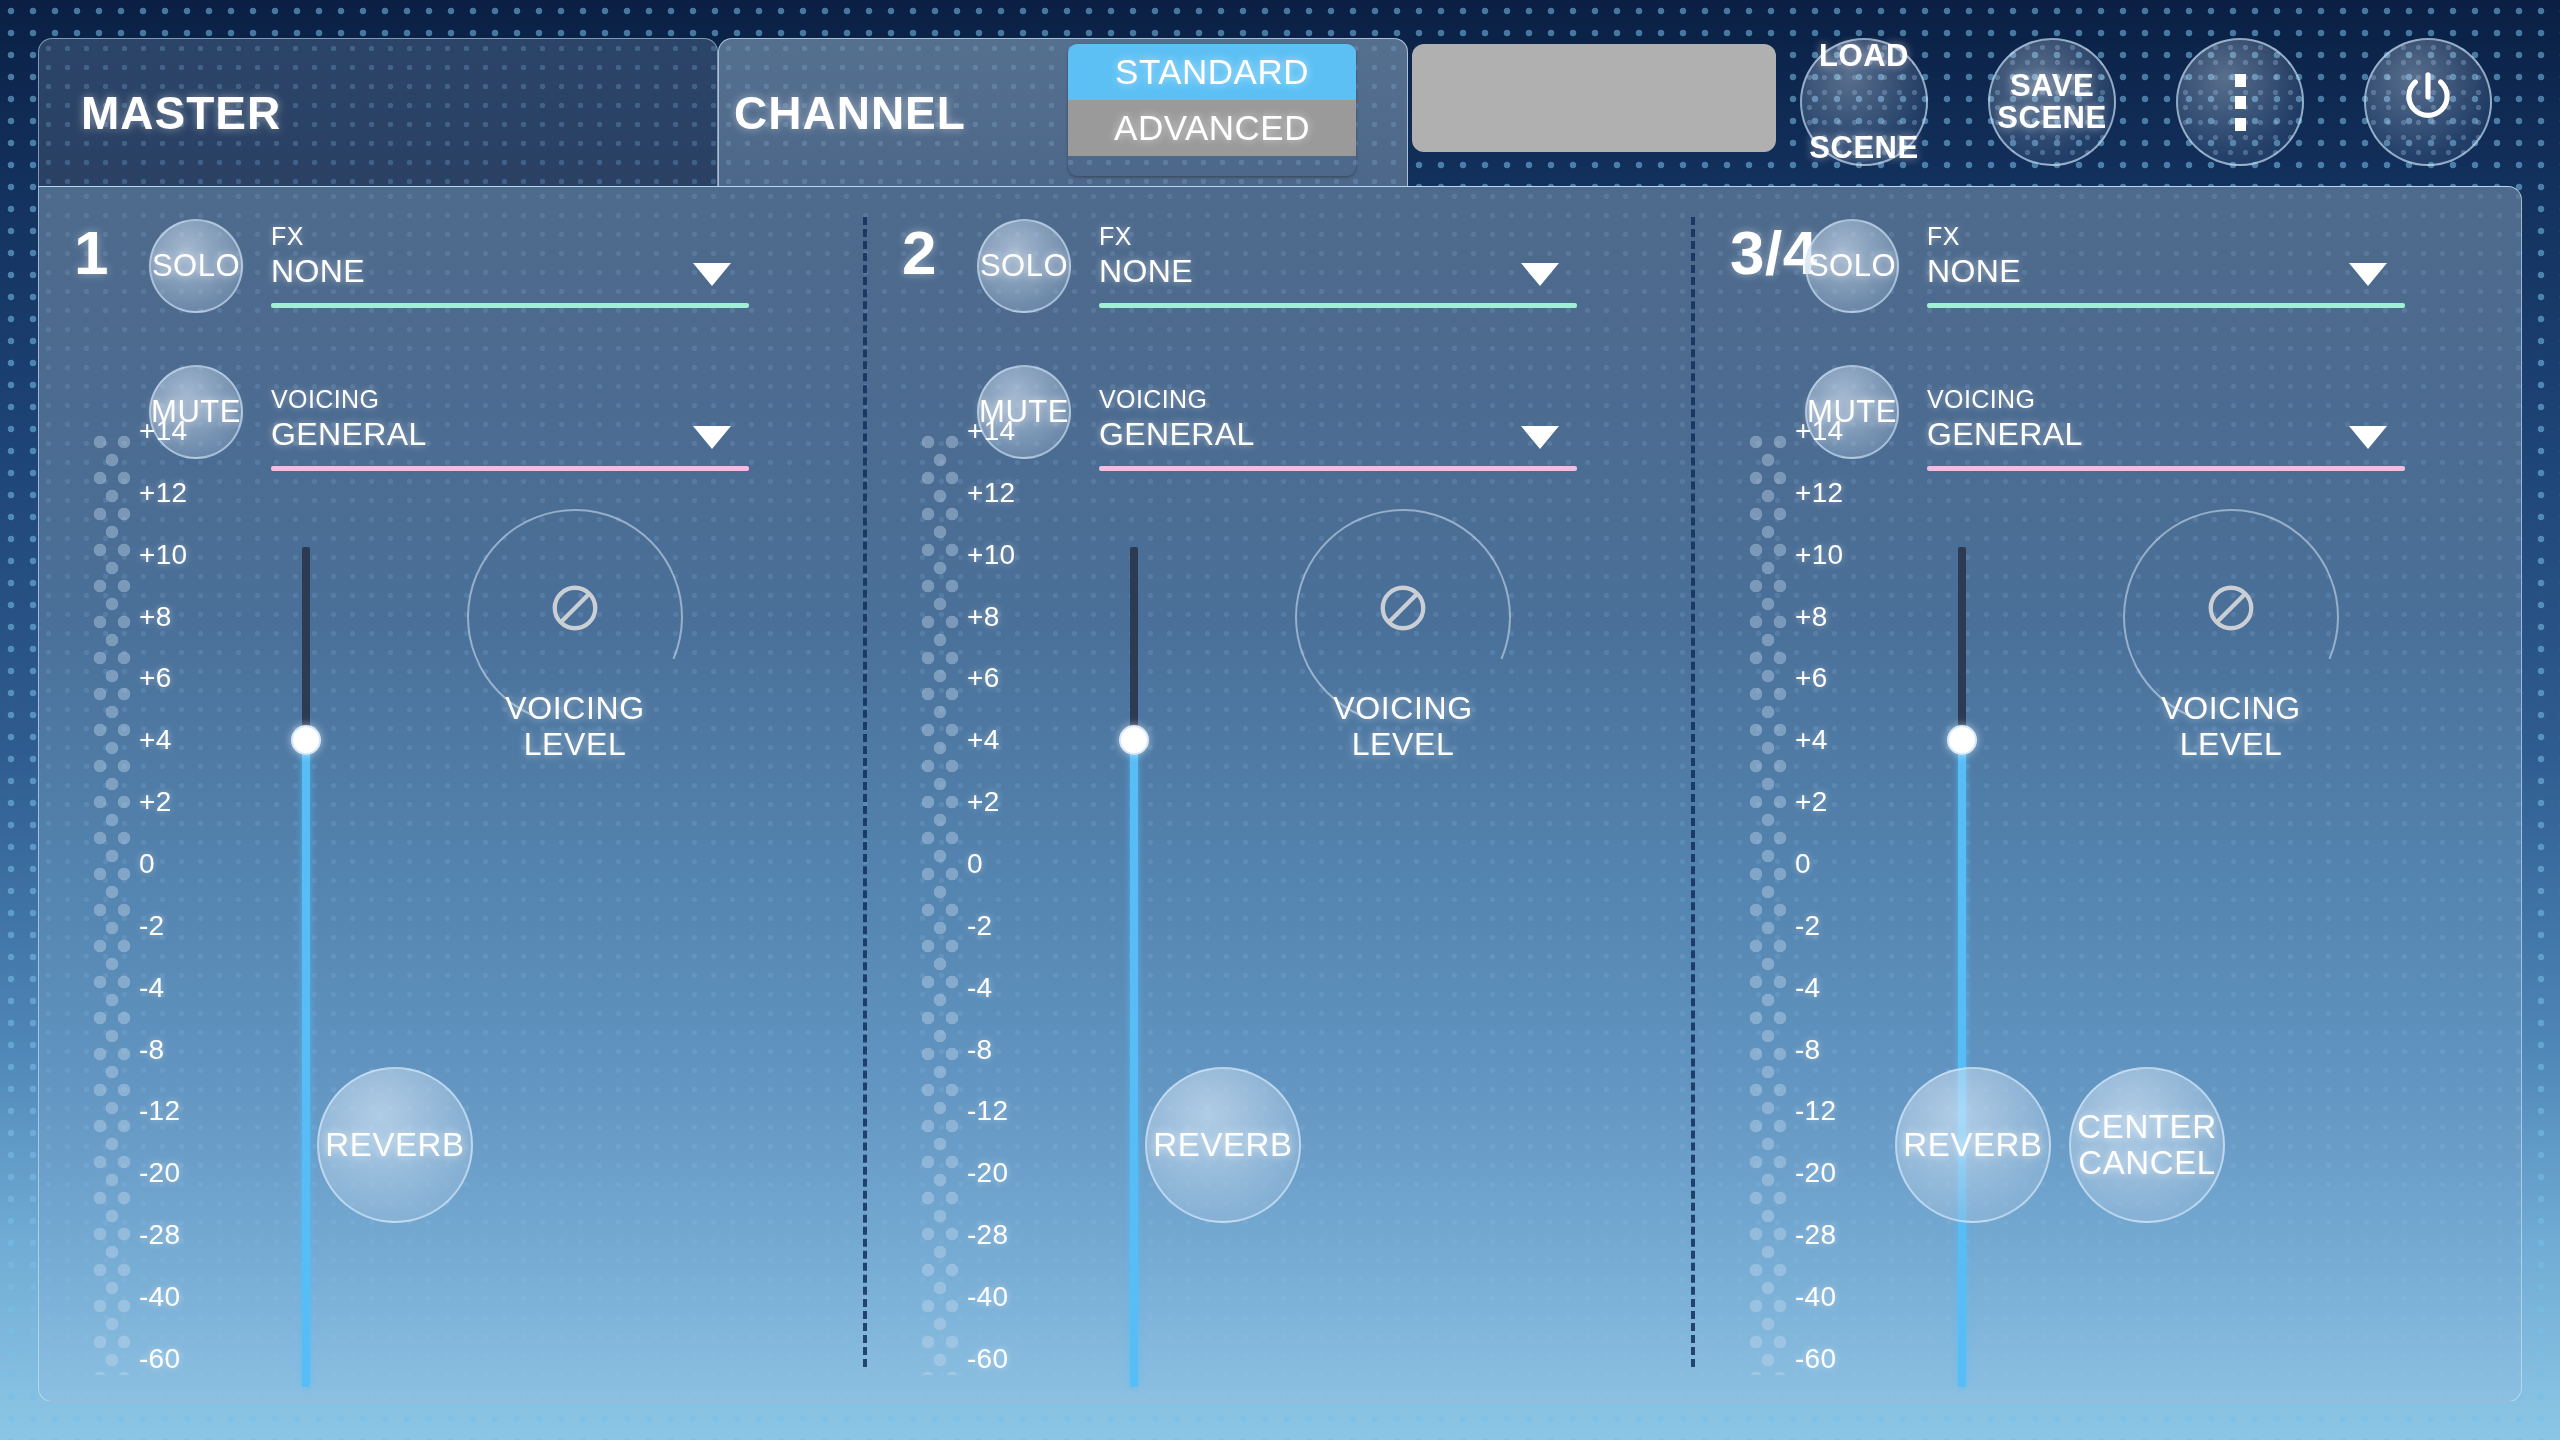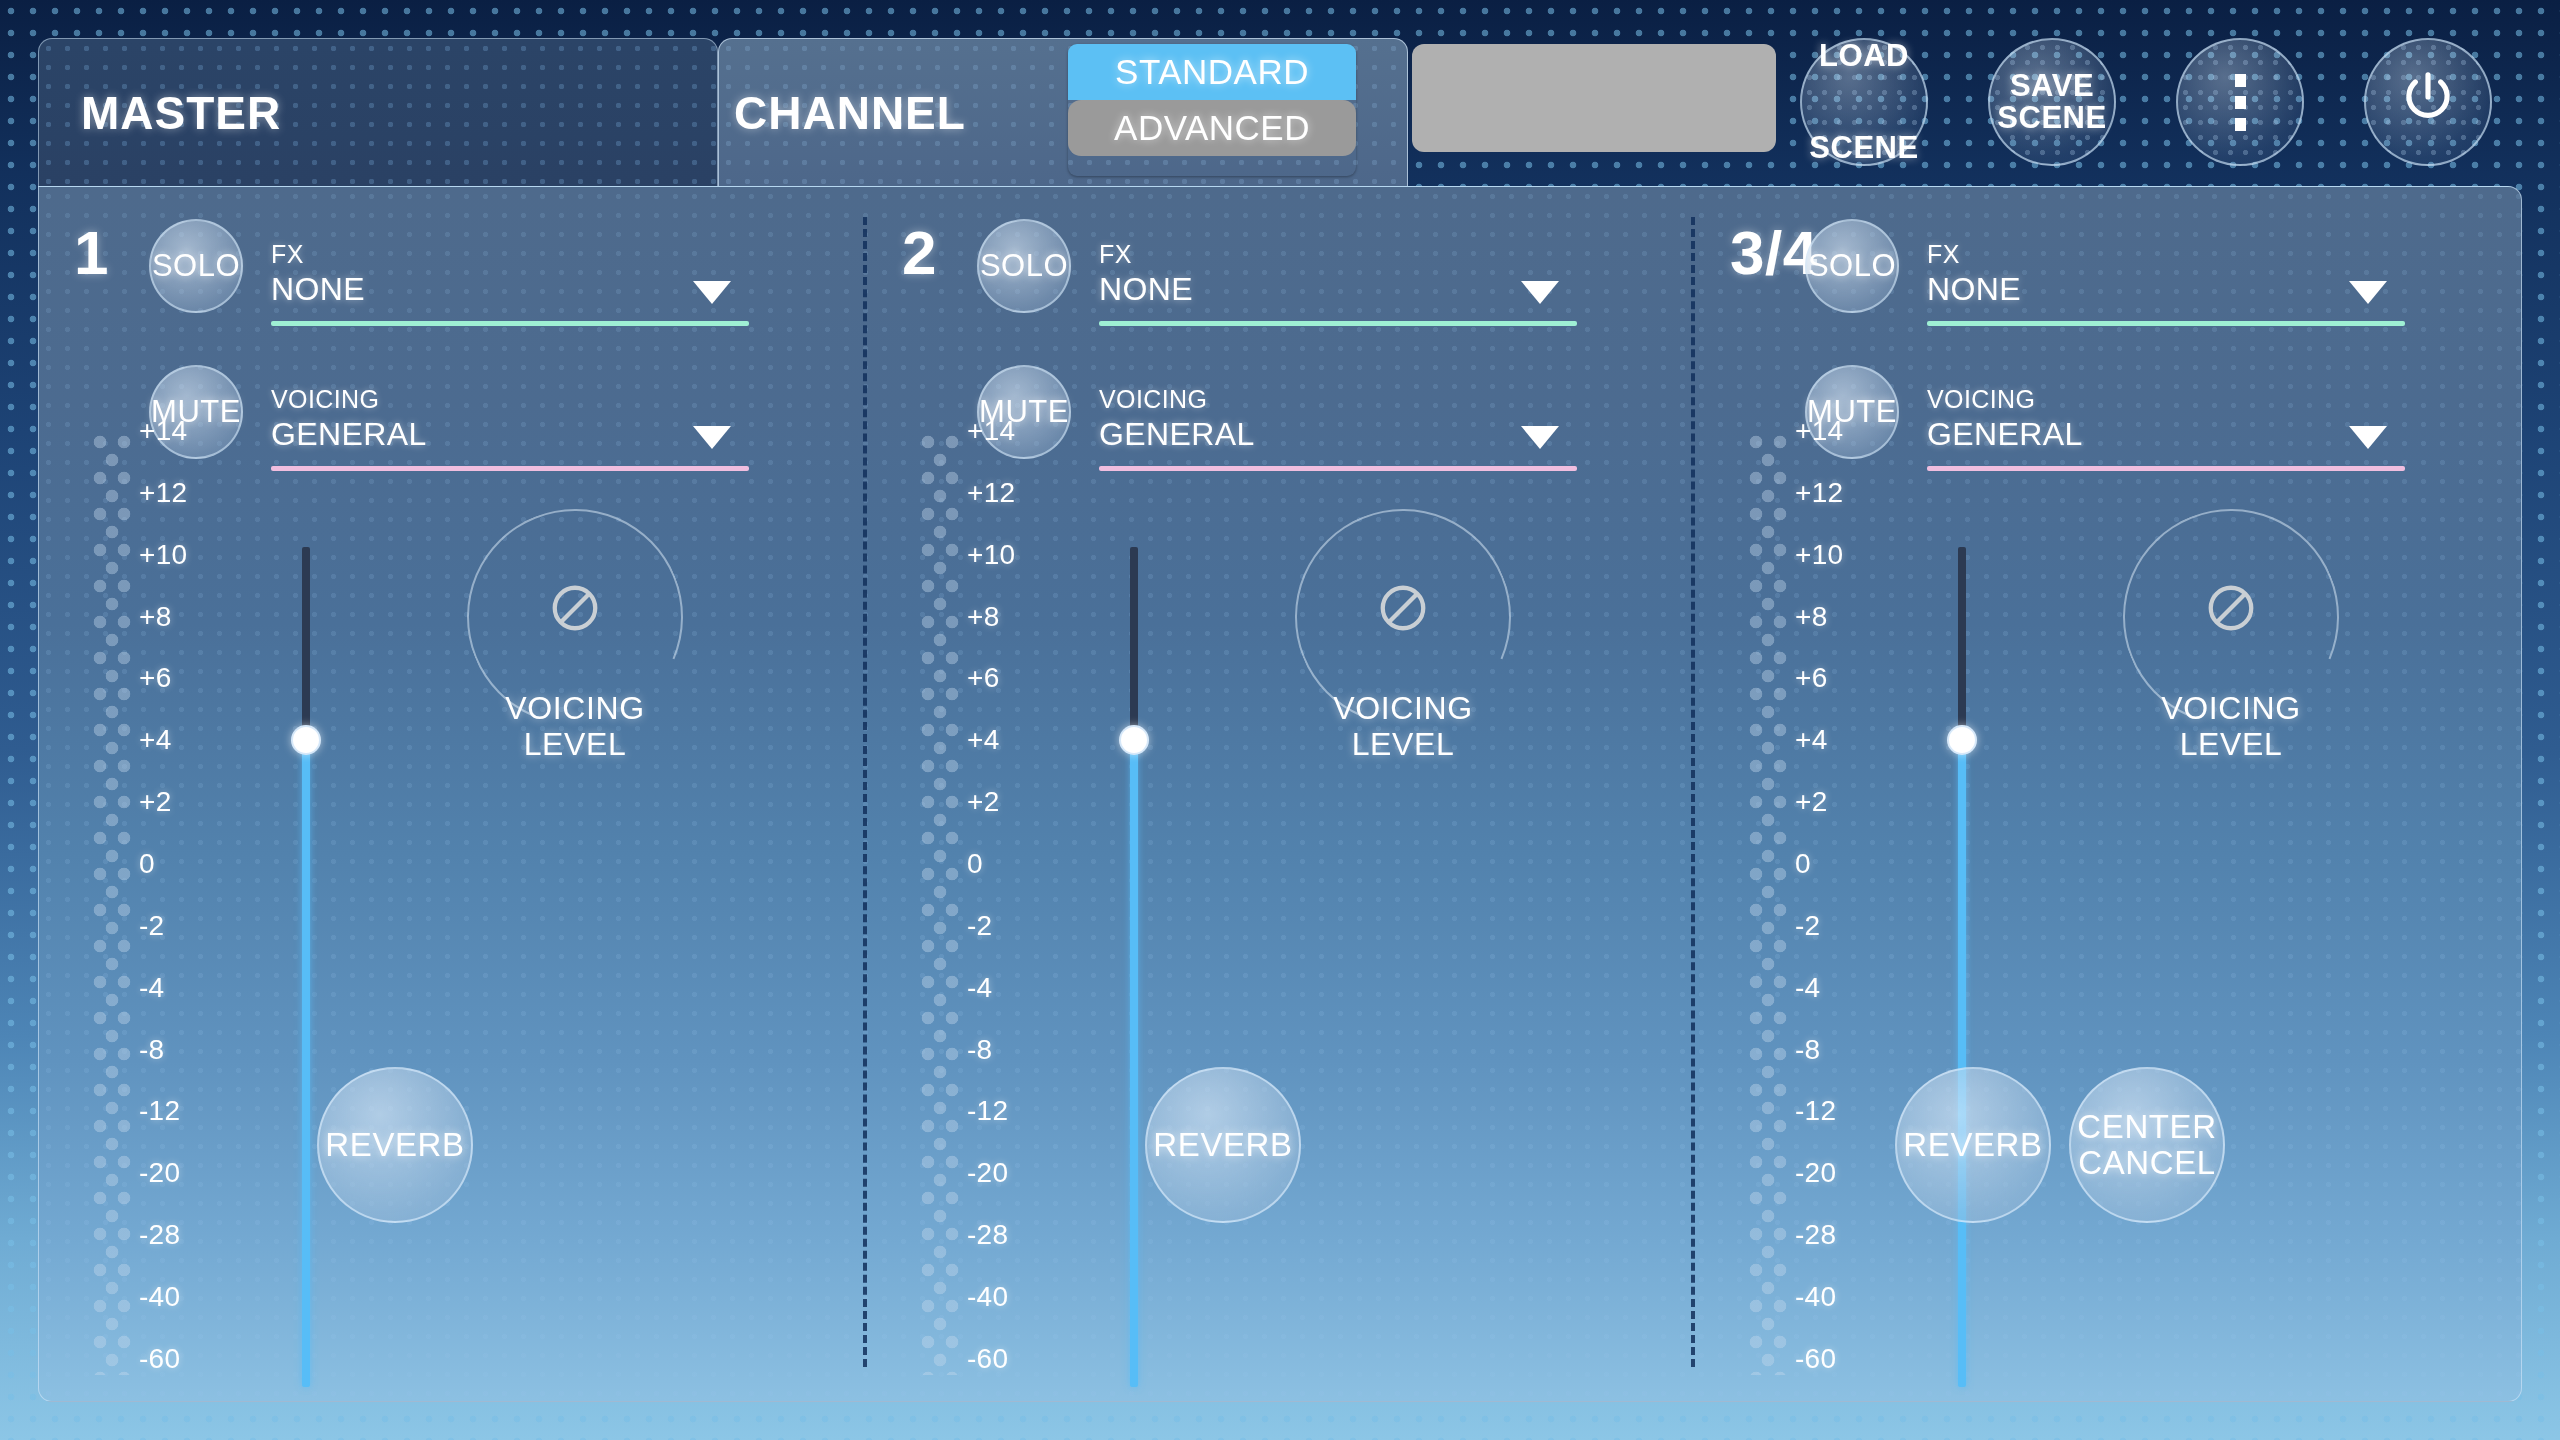--- a/index.html
+++ b/index.html
@@ -161,21 +161,21 @@
     color: #fff; font-size: 31px; letter-spacing: 0.5px;
     text-shadow: 0 0 9px rgba(255,255,255,0.7);
   }
   .btn-solo { top: 32px; }
   .btn-mute { top: 178px; }
 
   
   .sel {
     position: absolute; left: 232px; width: 478px;
   }
-  .sel-fx { top: 53px; }
+  .sel-fx { top: 35px; }
   .sel-voicing { top: 198px; }
   .sel-label {
     color: #fff; font-size: 25px; letter-spacing: 0.4px;
     text-shadow: 0 0 6px rgba(255,255,255,0.4);
   }
   .sel-value {
     color: #fff; font-size: 32px; letter-spacing: 0.4px;
     margin-top: 2px;
     text-shadow: 0 0 7px rgba(255,255,255,0.5);
   }
@@ -280,21 +280,21 @@
     </div>
 
     <div class="tab" id="tab-channel">
       <span id="tab-channel-label">CHANNEL</span>
     </div>
 
   </div>
 
   <div id="mode-switch">
     <div class="mode-seg on" style="background: rgb(92, 192, 244);">STANDARD</div>
-    <div class="mode-seg off" style="background: rgb(154, 154, 154); border-radius: 13px;">ADVANCED</div>
+    <div class="mode-seg off" style="background: rgb(154, 154, 154);">ADVANCED</div>
   </div>
 
   <div id="display-panel" style="background: rgb(176, 176, 176);"></div>
 
   <div class="hbtn" id="btn-load">
     <span>LOAD</span>
     <span>SCENE</span>
   </div>
 
   <div class="hbtn" id="btn-save">

